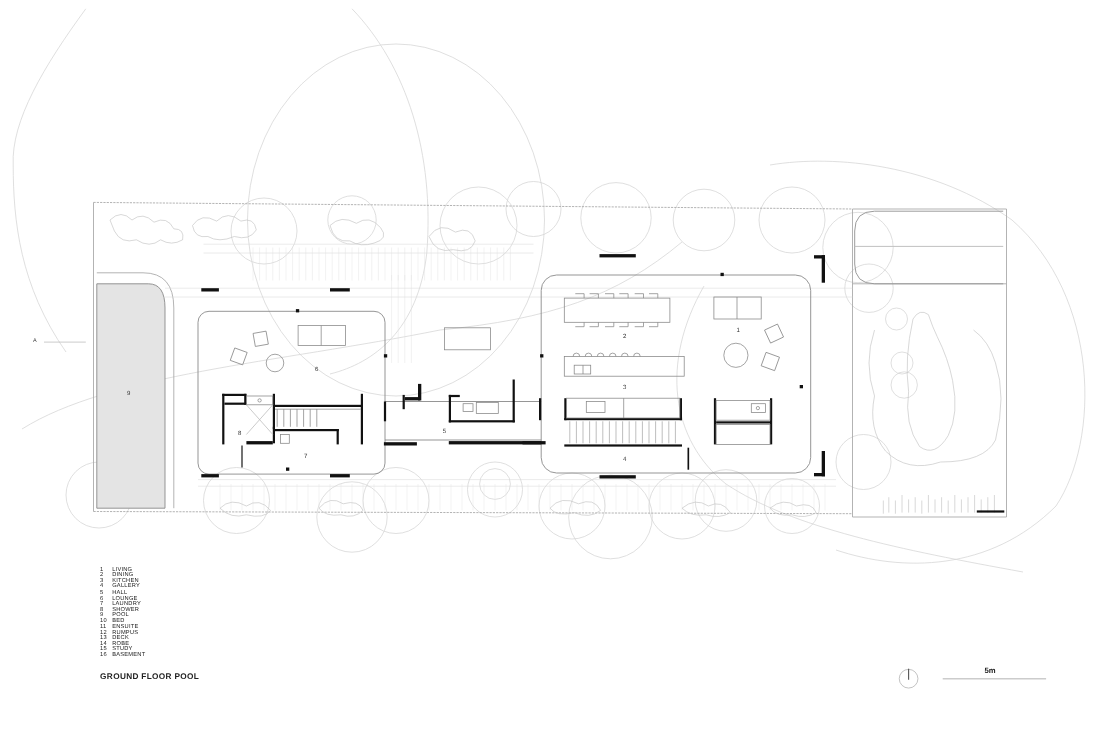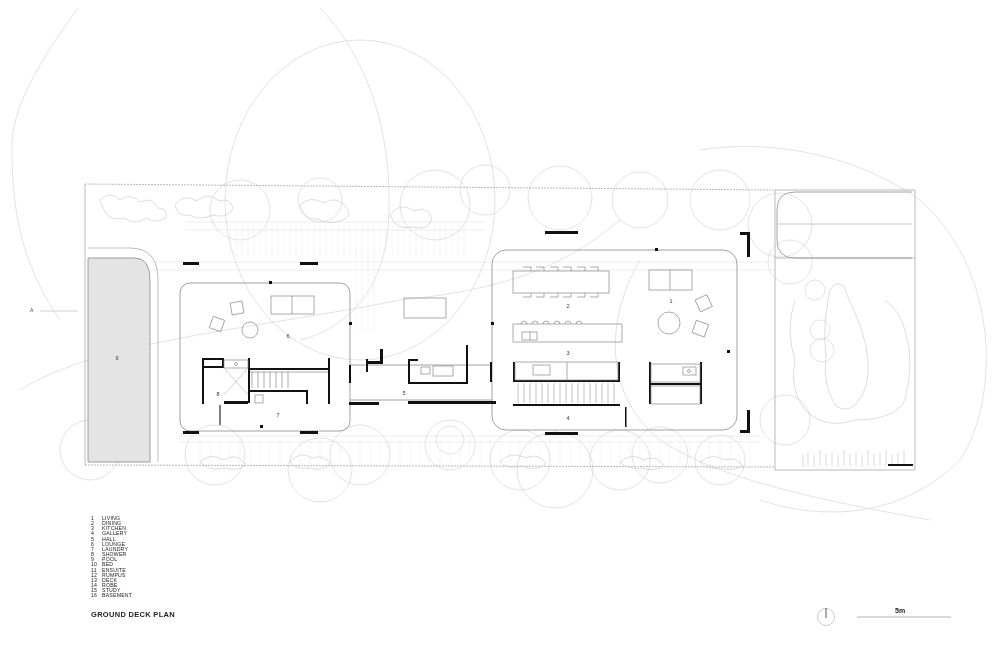--- a/index.html
+++ b/index.html
@@ -287,15 +287,15 @@
     <div class="legend-row">
       <span class="legend-num">15</span>
       <span class="legend-name">STUDY</span>
     </div>
     <div class="legend-row">
       <span class="legend-num">16</span>
       <span class="legend-name">BASEMENT</span>
     </div>
   </div>
 
-<div class="plan-title">GROUND DECK PLAN</div>
+<div class="plan-title">GROUND FLOOR POOL</div>
 
 <div class="scale-label">5m</div>
 
 </body></html>

